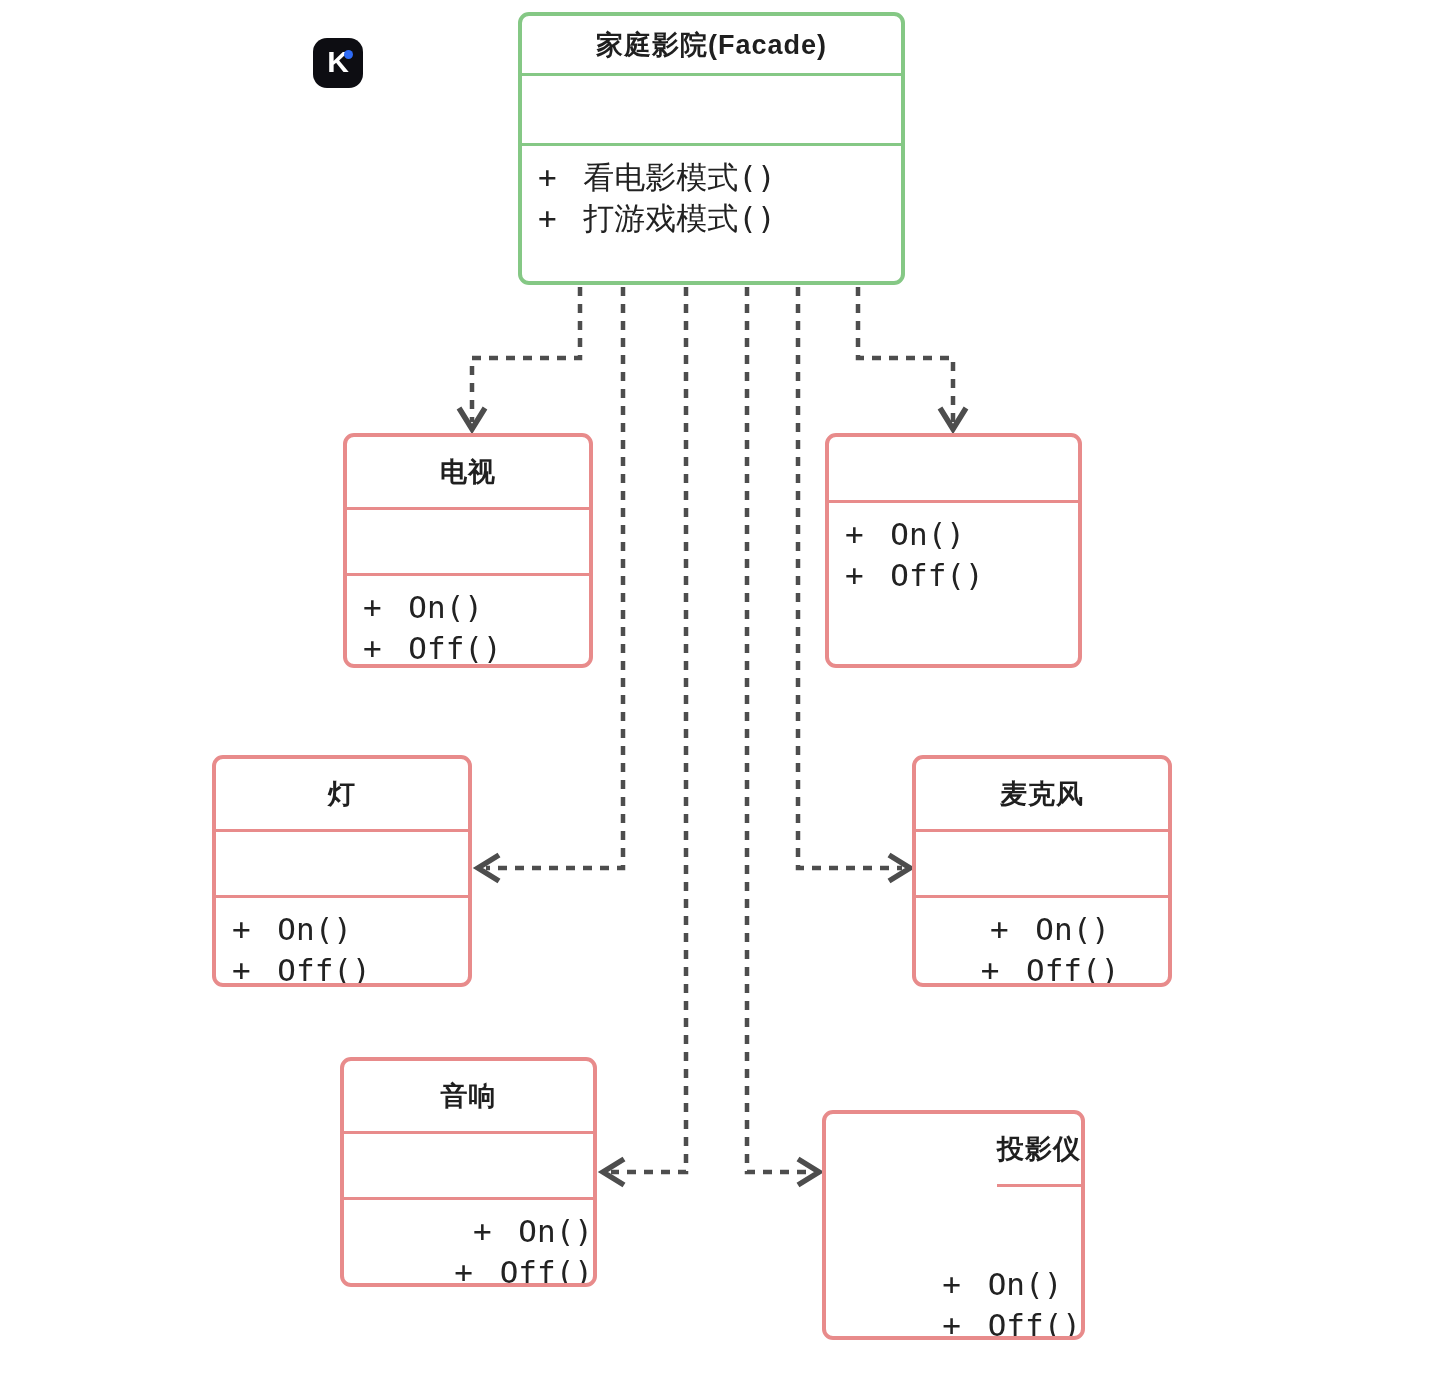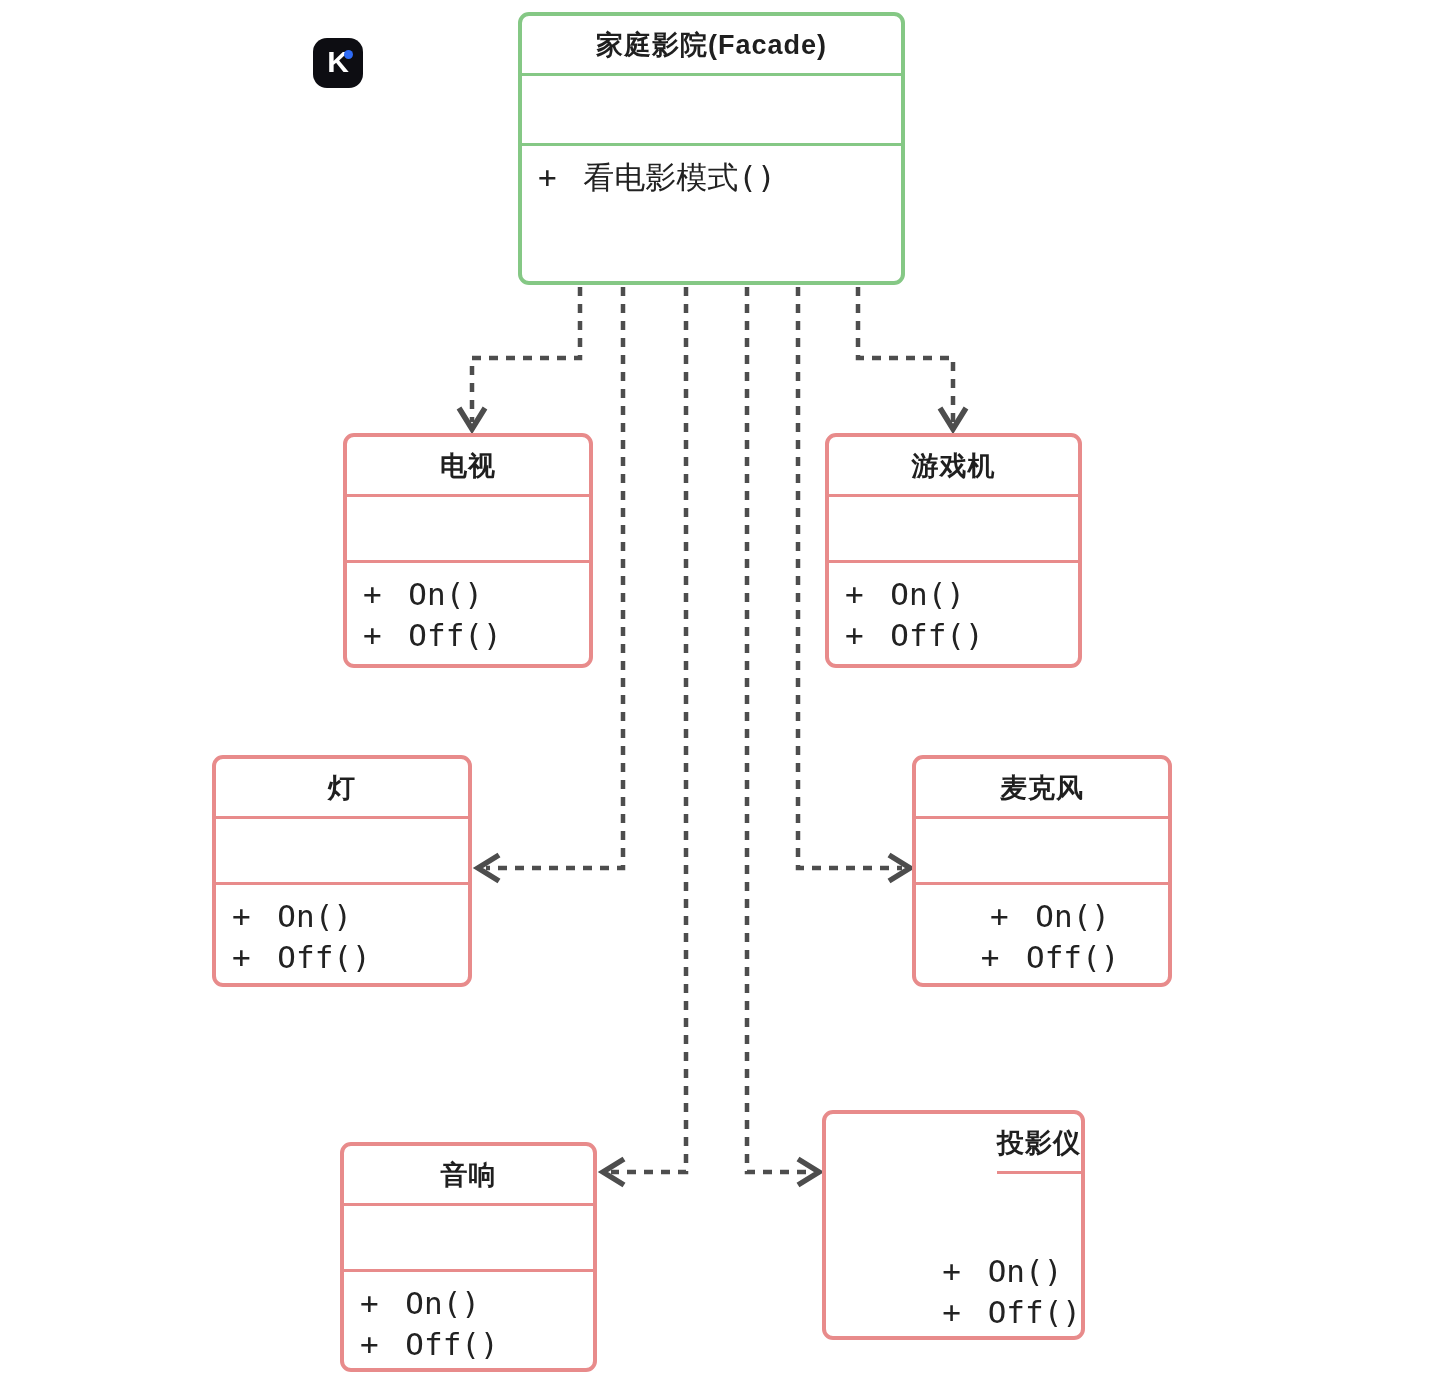--- a/index.html
+++ b/index.html
@@ -71,23 +71,23 @@
   
   #box-facade  { left: 518px; top:   12px; width: 387px; height: 273px; }
   #box-facade .uml-title { height: 60px; }
   #box-facade .uml-attrs { height: 70px; }
 
   
   #box-tv        { left: 343px; top:  433px; width: 250px; height: 235px; }
   #box-game      { left: 825px; top:  433px; width: 257px; height: 235px; }
   #box-light     { left: 212px; top:  755px; width: 260px; height: 232px; }
   #box-mic       { left: 912px; top:  755px; width: 260px; height: 232px; text-align: center; }
-  #box-speaker   { left: 340px; top: 1142px; width: 257px; height: 230px; }
+  #box-speaker   { left: 340px; top: 1057px; width: 257px; height: 230px; text-align: right; }
   #box-projector { left: 822px; top: 1110px; width: 263px; height: 230px; align-items: flex-end; }
-  .uml-box.pink .uml-title { height: 60px; }
+  .uml-box.pink .uml-title { height: 73px; }
   .uml-box.pink .uml-attrs { height: 66px; }
 
   
   #logo {
     position: absolute; left: 313px; top: 38px;
     width: 50px; height: 50px;
     background: var(--logo-bg);
     border-radius: 14px;
     display: flex; align-items: center; justify-content: center;
   }
@@ -143,34 +143,34 @@
   <div id="logo">
     <span class="logo-letter">K</span>
     <span class="logo-dot"></span>
   </div>
 
   <div id="box-facade" class="uml-box green">
     <div class="uml-title">家庭影院(Facade)</div>
     <div class="uml-attrs"></div>
     <div class="uml-methods">
       <div class="method-line">+ 看电影模式()</div>
+      <div class="method-line">+ 打游戏模式()</div>
     </div>
   </div>
 
   <div id="box-tv" class="uml-box pink">
     <div class="uml-title">电视</div>
     <div class="uml-attrs"></div>
     <div class="uml-methods">
       <div class="method-line">+ On()</div>
       <div class="method-line">+ Off()</div>
     </div>
   </div>
 
   <div id="box-game" class="uml-box pink">
-    <div class="uml-title">游戏机</div>
     <div class="uml-attrs"></div>
     <div class="uml-methods">
       <div class="method-line">+ On()</div>
       <div class="method-line">+ Off()</div>
     </div>
   </div>
 
   <div id="box-light" class="uml-box pink">
     <div class="uml-title">灯</div>
     <div class="uml-attrs"></div>

